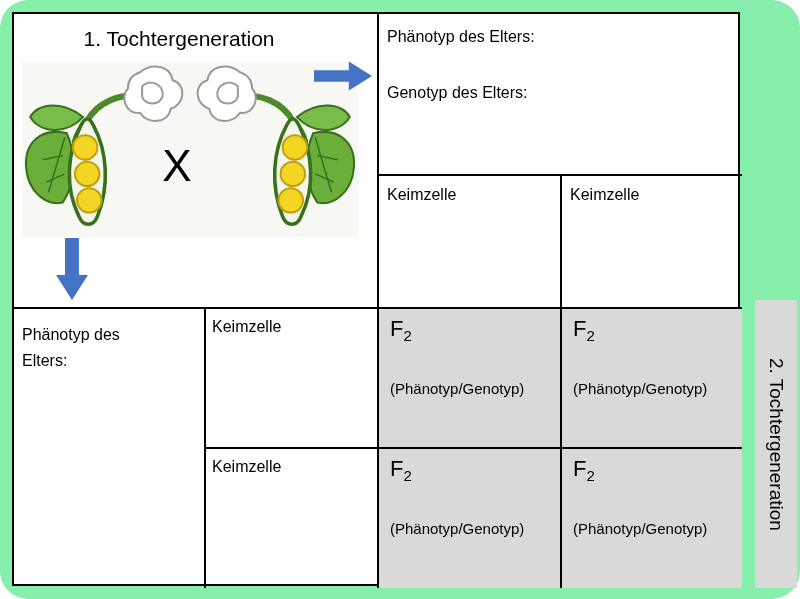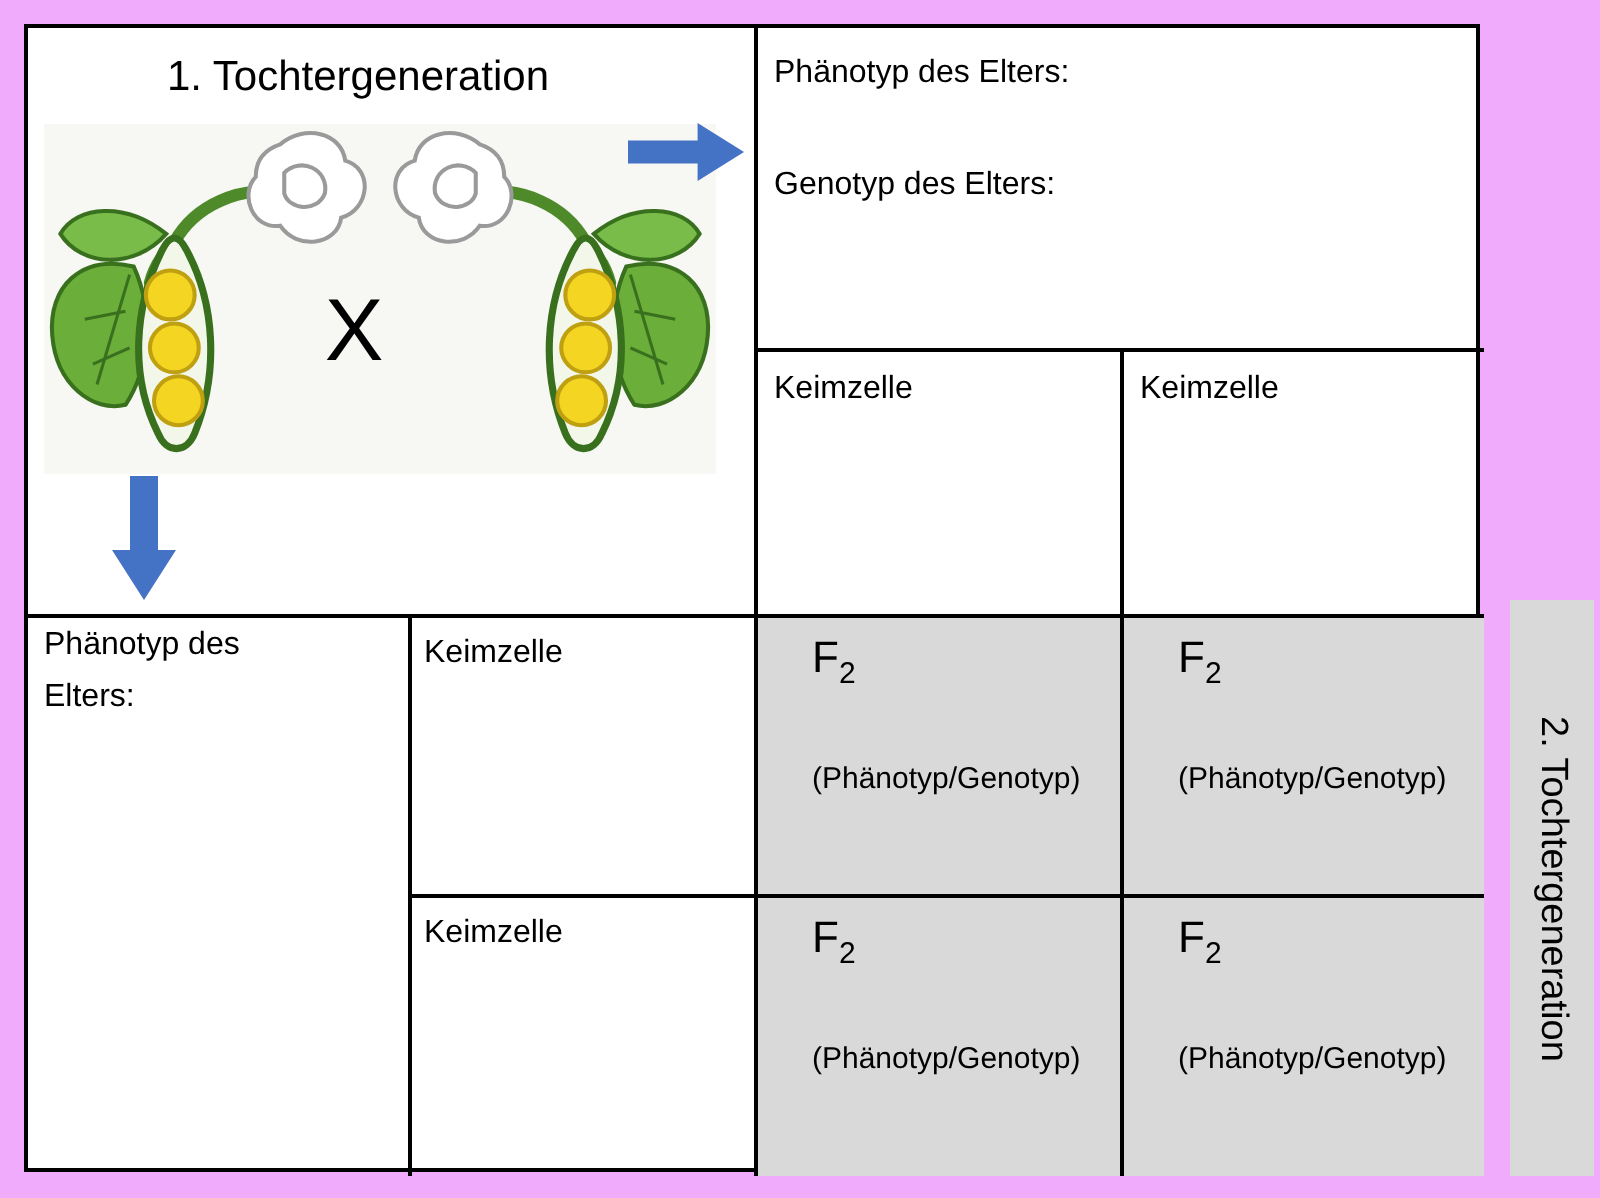--- a/index.html
+++ b/index.html
@@ -7,21 +7,21 @@
     --cell_gray:#d9d9d9;
     --border_black:#000000;
     --pea_yellow:#f4d522;
     --leaf_green:#6cae3a;
   }
   *{box-sizing:border-box;margin:0;padding:0;}
   body{
     width:800px;height:599px;background:#fff;overflow:hidden;
     font-family:"Liberation Sans","DejaVu Sans",sans-serif;color:#000;
   }
-  .stage{position:relative;width:800px;height:599px;background:#f0abfc;}
+  .stage{position:relative;width:800px;height:599px;background:#86efac;border-radius:28px;}
   .table{
     position:absolute;left:12px;top:12px;width:728px;height:574px;
     border:2px solid var(--border_black);background:#fff;
   }
   .vline{position:absolute;width:0;border-left:2px solid var(--border_black);}
   .hline{position:absolute;height:0;border-top:2px solid var(--border_black);}
   .grayrect{position:absolute;background:var(--cell_gray);}
   .txt{position:absolute;font-size:16px;line-height:26px;}
   .preline{white-space:pre-line;}
   .f1-title{left:10px;top:12px;width:310px;text-align:center;font-size:21px;}
@@ -31,21 +31,21 @@
   .plant.mirror svg{transform:scaleX(-1);}
   .stem{fill:none;stroke:#4e8a2a;stroke-width:6;stroke-linecap:round;}
   .leaf{fill:var(--leaf_green);stroke:#39701d;stroke-width:2;}
   .leaf2{fill:#7abc4a;stroke:#39701d;stroke-width:2;}
   .vein{stroke:#39701d;stroke-width:1.5;fill:none;}
   .flower path{fill:#ffffff;stroke:#9a9a9a;stroke-width:2;}
   .pod{fill:#f2f7ea;stroke:#39701d;stroke-width:3.5;}
   .pea{fill:var(--pea_yellow);stroke:#bfa011;stroke-width:2;}
   .blockarrow{position:absolute;}
   .blockarrow polygon{fill:var(--arrow_blue);}
-  .f2cell{position:absolute;padding:8px 29px;}
+  .f2cell{position:absolute;padding:8px 13px;}
   .f2label{font-size:22px;line-height:28px;}
   .f2label sub{font-size:15px;}
   .f2note{font-size:15px;margin-top:30px;}
   .vbar{
     position:absolute;left:755px;top:300px;width:42px;height:288px;
     background:var(--cell_gray);display:flex;align-items:center;justify-content:center;
   }
   .vbar span{
     writing-mode:vertical-rl;text-orientation:mixed;font-size:19px;white-space:nowrap;
   }
@@ -121,21 +121,21 @@
     </svg>
 
     <div class="txt" style="left:373px;top:10px;width:345px;">
       <div>Phänotyp des Elters:</div>
       <div class="gap30">Genotyp des Elters:</div>
     </div>
 
     <div class="txt" style="left:373px;top:168px;">Keimzelle</div>
     <div class="txt" style="left:556px;top:168px;">Keimzelle</div>
 
-    <div class="txt preline" style="left:8px;top:296px;width:178px;">Phänotyp des
+    <div class="txt preline" style="left:8px;top:308px;width:178px;">Phänotyp des
 Elters:</div>
 
     <div class="txt" style="left:198px;top:300px;">Keimzelle</div>
     <div class="txt" style="left:198px;top:440px;">Keimzelle</div>
 
     <div class="f2cell" style="left:363px;top:293px;width:183px;height:140px;">
       <div class="f2label"><span>F</span><sub>2</sub></div>
       <div class="f2note">(Phänotyp/Genotyp)</div>
     </div>
     <div class="f2cell" style="left:546px;top:293px;width:182px;height:140px;">

